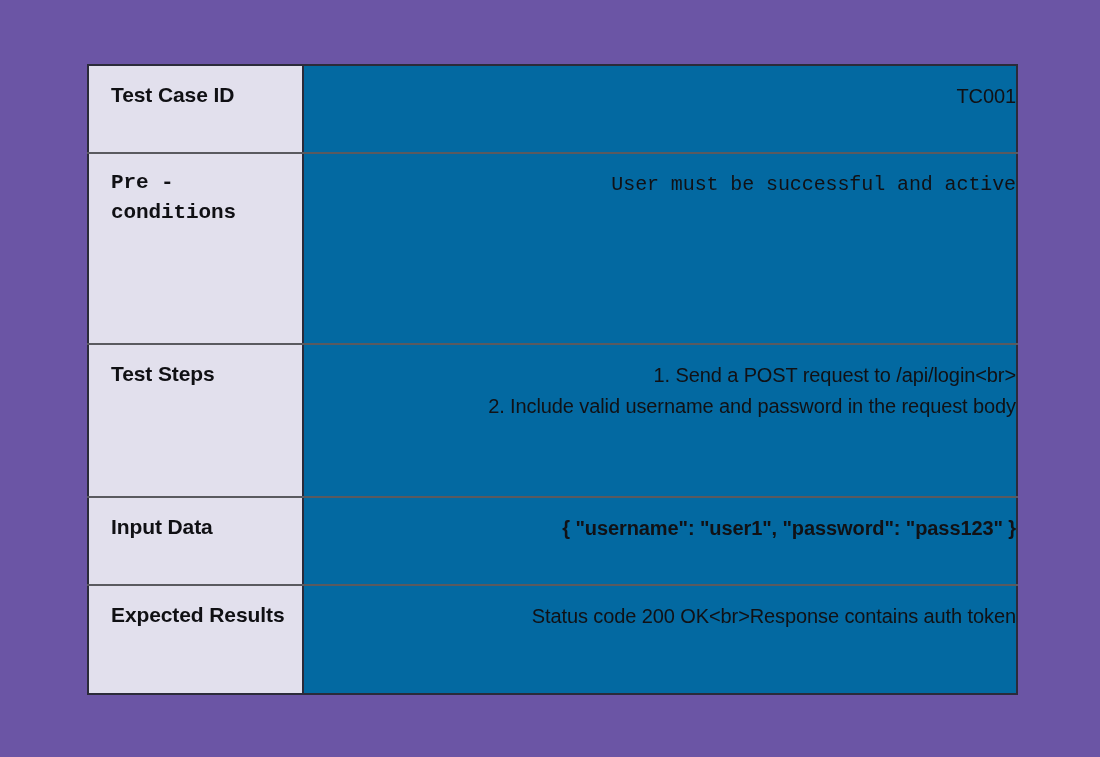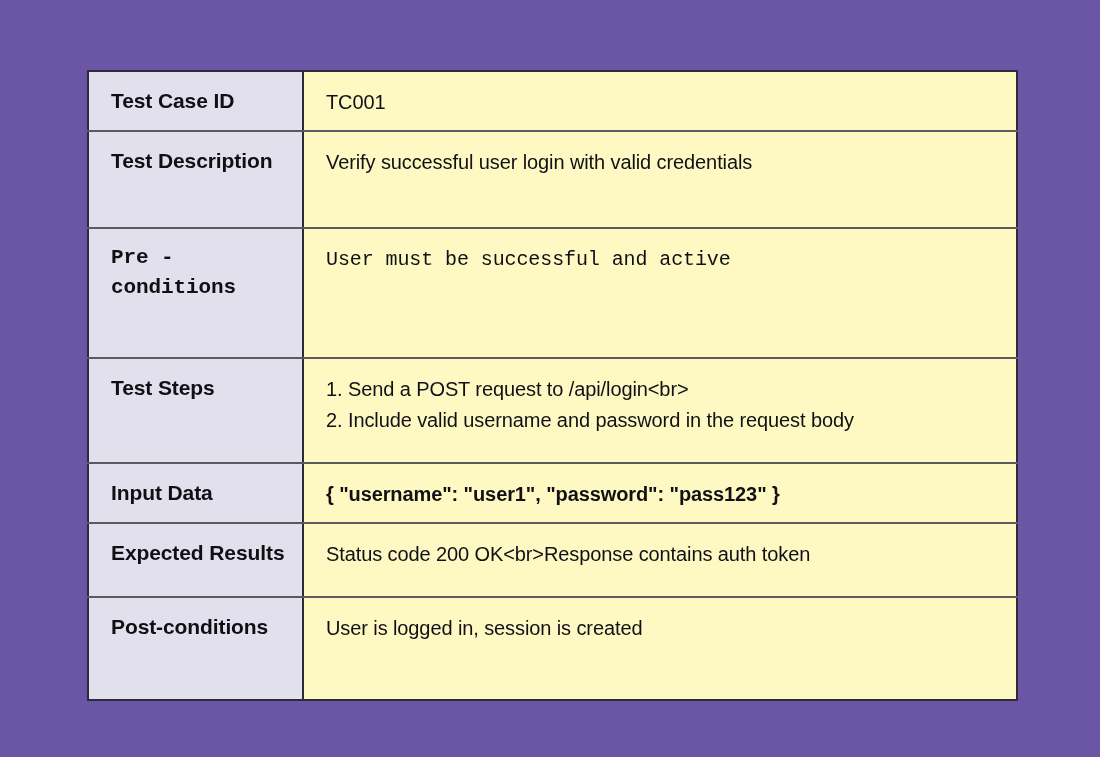--- a/index.html
+++ b/index.html
@@ -16,21 +16,21 @@
   }
   .page {
     position: relative;
     width: 1100px;
     height: 757px;
     box-sizing: border-box;
   }
   .table-wrap {
     position: absolute;
     left: 87px;
-    top: 70px;
+    top: 64px;
     width: 927px;
     height: 631px;
   }
   table.testcase {
     width: 927px;
     height: 631px;
     border-collapse: collapse;
     table-layout: fixed;
     background: #ffffff;
     border: 2px solid #2b2b3a;
@@ -50,21 +50,22 @@
   table.testcase tr:last-child td.value-cell {
     border-bottom: none;
   }
   td.label-cell {
     width: 213px;
     background: #e2e0ed;
     border-right: 2px solid #2b2b3a;
   }
   td.value-cell {
     width: 712px;
-    background: #fef9c3;
+    background: #0369a1;
+    text-align: right;
   }
   .label-inner {
     padding: 14px 0 12px 22px;
     font-size: 21px;
     font-weight: bold;
     color: #101014;
     line-height: 1.42;
     letter-spacing: -0.1px;
   }
   .value-inner {
@@ -98,28 +99,20 @@
 
         <tr data-row="0">
           <td class="label-cell">
             <div class="label-inner">Test Case ID</div>
           </td>
           <td class="value-cell">
             <div class="value-inner">TC001</div>
           </td>
         </tr>
 
-        <tr data-row="1">
-          <td class="label-cell">
-            <div class="label-inner">Test Description</div>
-          </td>
-          <td class="value-cell">
-            <div class="value-inner">Verify successful user login with valid credentials</div>
-          </td>
-        </tr>
 
         <tr data-row="2">
           <td class="label-cell">
             <div class="label-inner">Pre - conditions</div>
           </td>
           <td class="value-cell">
             <div class="value-inner">User must be successful and active</div>
           </td>
         </tr>
 
@@ -144,25 +137,17 @@
 
         <tr data-row="5">
           <td class="label-cell">
             <div class="label-inner">Expected Results</div>
           </td>
           <td class="value-cell">
             <div class="value-inner">Status code 200 OK&lt;br&gt;Response contains auth token</div>
           </td>
         </tr>
 
-        <tr data-row="6">
-          <td class="label-cell">
-            <div class="label-inner">Post-conditions</div>
-          </td>
-          <td class="value-cell">
-            <div class="value-inner">User is logged in, session is created</div>
-          </td>
-        </tr>
 
       </tbody>
     </table>
   </div>
 </div>
 
 </body></html>

